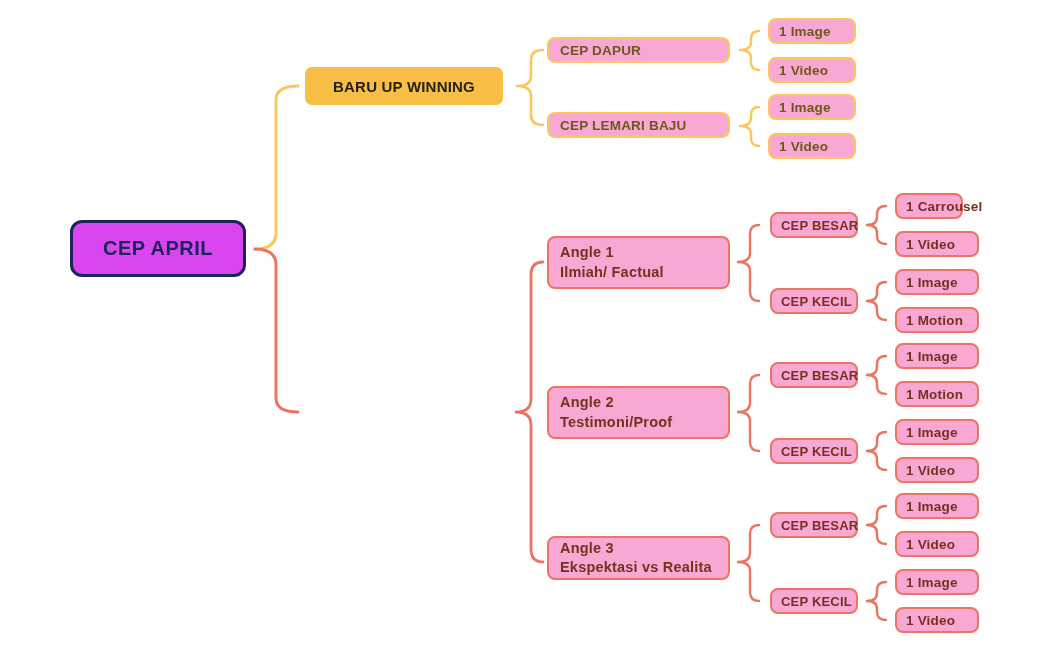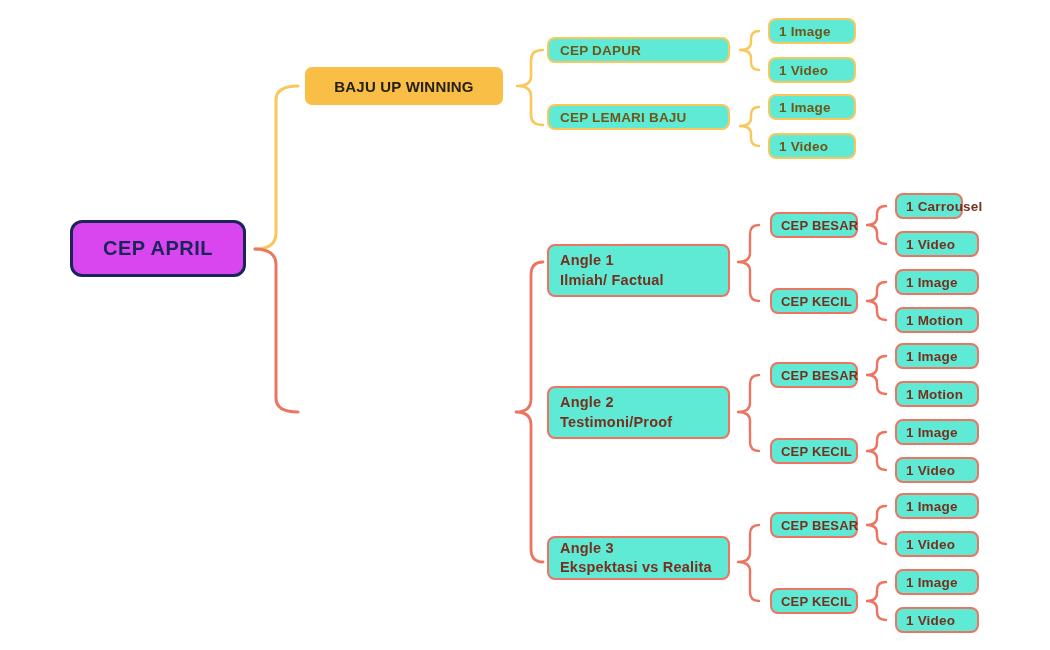--- a/index.html
+++ b/index.html
@@ -12,21 +12,21 @@
     position:absolute;box-sizing:border-box;display:flex;align-items:center;
     white-space:nowrap;border-radius:8px;font-weight:700;letter-spacing:.2px;
   }
   .root-node{
     border:3px solid #1B2559;border-radius:12px;background:#d946ef;color:#1B2559;
     font-size:20px;justify-content:center;letter-spacing:.5px;
   }
   .pill{border-radius:7px;font-size:15px;}
   .pill-yellow{background:#F8BE45;color:#262015;justify-content:center;}
   .pill-red{background:#E16C55;color:#ffffff;padding-left:16px;}
-  .outline{background:#5eead4;border:2px solid;font-size:13.5px;padding-left:11px;}
+  .outline{background:#f9a8d4;border:2px solid;font-size:13.5px;padding-left:11px;}
   .outline-yellow{border-color:#F9C75B;color:#6E5819;}
   .outline-red{border-color:#EC7460;color:#77301F;}
   .angle{flex-direction:column;align-items:flex-start;justify-content:center;line-height:1.32;font-size:14.5px;}
   .item{font-size:13.5px;padding-left:9px;border-radius:8px;}
 </style>
 </head>
 <body>
 
 <div class="stage">
 
@@ -46,45 +46,45 @@
       <path d="M 886 432 Q 877 432 877 440 L 877 443 Q 877 451 867 451 Q 877 451 877 459 L 877 462 Q 877 470 886 470" stroke="#EC7460" stroke-width="2.4" fill="none" stroke-linecap="round" stroke-linejoin="round"></path>
       <path d="M 886 506 Q 877 506 877 514 L 877 517 Q 877 525 867 525 Q 877 525 877 533 L 877 536 Q 877 544 886 544" stroke="#EC7460" stroke-width="2.4" fill="none" stroke-linecap="round" stroke-linejoin="round"></path>
       <path d="M 886 582 Q 877 582 877 590 L 877 593 Q 877 601 867 601 Q 877 601 877 609 L 877 612 Q 877 620 886 620" stroke="#EC7460" stroke-width="2.4" fill="none" stroke-linecap="round" stroke-linejoin="round"></path>
     </svg>
 
   <div class="node root-node" style="left:70px;top:220px;width:176px;height:57px;">
     <span>CEP APRIL</span>
   </div>
 
   <div class="node pill pill-yellow" style="left:305px;top:67px;width:198px;height:38px;">
-    <span>BAJU UP WINNING</span>
+    <span>BARU UP WINNING</span>
   </div>
 
   <div class="node outline outline-yellow" style="left:547px;top:37px;width:183px;height:26px;">
     <span>CEP DAPUR</span>
   </div>
-  <div class="node outline outline-yellow" style="left:547px;top:104px;width:183px;height:26px;">
+  <div class="node outline outline-yellow" style="left:547px;top:112px;width:183px;height:26px;">
     <span>CEP LEMARI BAJU</span>
   </div>
 
   <div class="node outline outline-yellow item" style="left:768px;top:18px;width:88px;height:26px;">
     <span>1 Image</span>
   </div>
   <div class="node outline outline-yellow item" style="left:768px;top:57px;width:88px;height:26px;">
     <span>1 Video</span>
   </div>
   <div class="node outline outline-yellow item" style="left:768px;top:94px;width:88px;height:26px;">
     <span>1 Image</span>
   </div>
   <div class="node outline outline-yellow item" style="left:768px;top:133px;width:88px;height:26px;">
     <span>1 Video</span>
   </div>
 
 
-  <div class="node outline outline-red angle" style="left:547px;top:236px;width:183px;height:53px;margin-top:8px;">
+  <div class="node outline outline-red angle" style="left:547px;top:236px;width:183px;height:53px;">
     <span>Angle 1</span>
     <span>Ilmiah/ Factual</span>
   </div>
   <div class="node outline outline-red" style="left:770px;top:212px;width:88px;height:26px;padding-left:9px;font-size:13px;">
     <span>CEP BESAR</span>
   </div>
   <div class="node outline outline-red" style="left:770px;top:288px;width:88px;height:26px;padding-left:9px;font-size:13px;">
     <span>CEP KECIL</span>
   </div>
   <div class="node outline outline-red item" style="left:895px;top:193px;width:68px;height:26px;">

